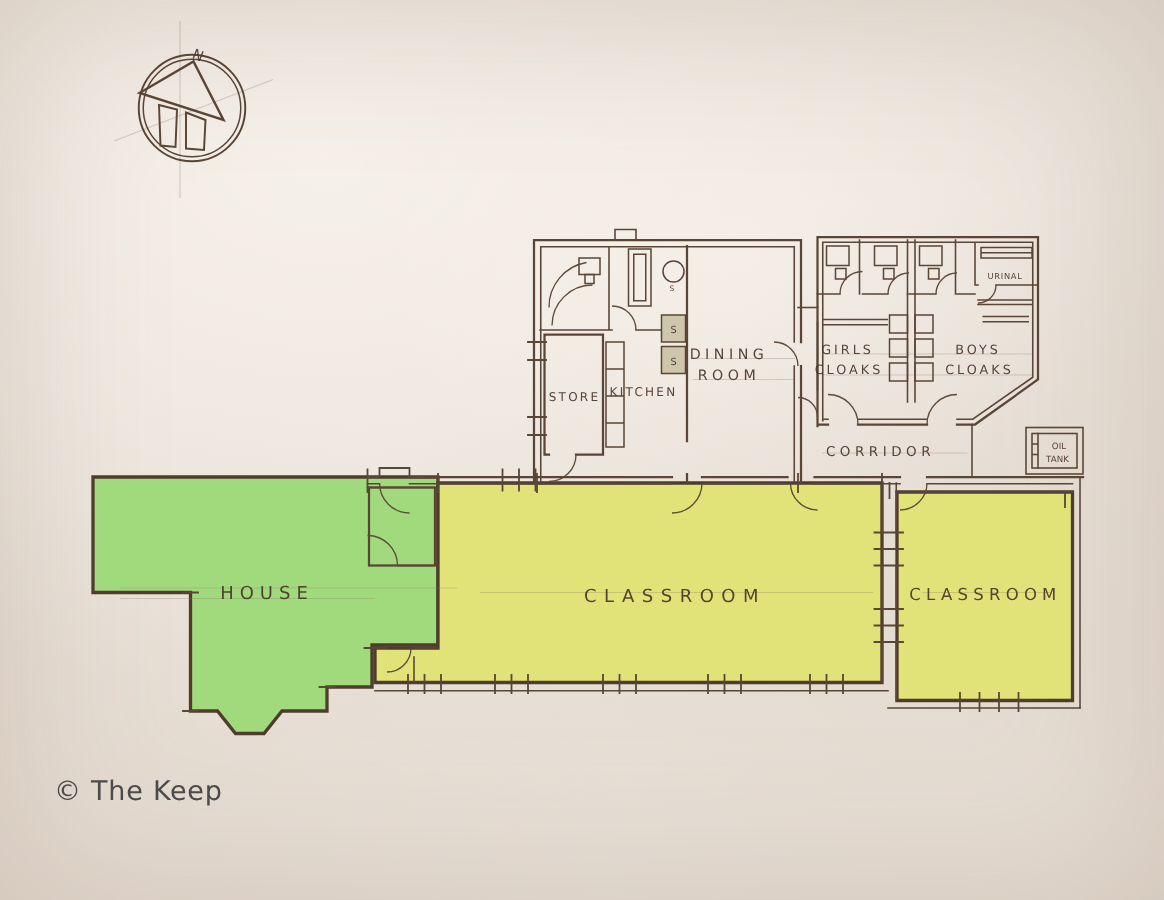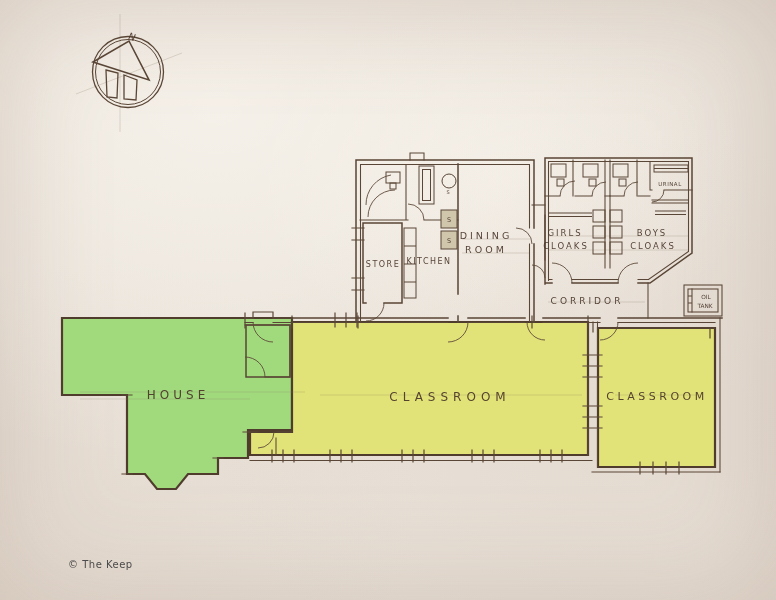--- a/index.html
+++ b/index.html
@@ -18,23 +18,22 @@
   .w{stroke:#5a4636;stroke-width:1.5;fill:none;stroke-linecap:square;}
   .w-thin{stroke:#5a4636;stroke-width:1.05;fill:none;stroke-linecap:square;}
   .outline{stroke:#4f3c2d;stroke-width:2.2;stroke-linejoin:miter;}
   .fixture{stroke:#5a4636;stroke-width:1;fill:none;}
   .fillbox{stroke:#5a4636;stroke-width:1;fill:#cfc6ac;}
   .arc{stroke:#5f4b3a;stroke-width:.9;fill:none;}
   .tick{stroke:#5a4636;stroke-width:1.2;fill:none;stroke-linecap:square;}
   .pencil{stroke:#8b7962;stroke-width:.8;fill:none;opacity:.3;}
   .lbl{fill:#4a3629;font-family:"DejaVu Sans",sans-serif;opacity:.92;}
   .copyright{
-    position:absolute;left:36px;top:559px;font-size:10px;color:#4b4b4b;
+    position:absolute;left:36px;top:517px;font-size:18px;color:#4b4b4b;
     letter-spacing:.5px;
-    margin-left:32px;
   }
 </style>
 </head>
 <body>
 
 <svg width="776" height="600" viewBox="0 0 776 600">
 
   <g>
     <polygon class="outline" points="62,318 292,318 292,430 248,430 248,458 218,458 218,474 188,474 176,489 157,489 145,474 127,474 127,395 62,395" fill="#a1da7d"></polygon>
     <polygon class="outline" points="292,322 588,322 588,455 250,455 250,432 292,432" fill="#e1e378"></polygon>

